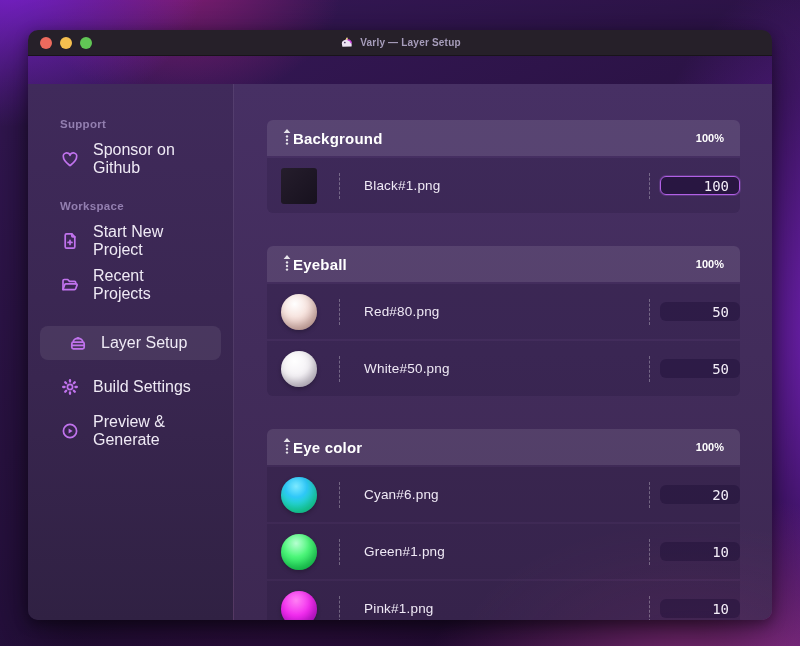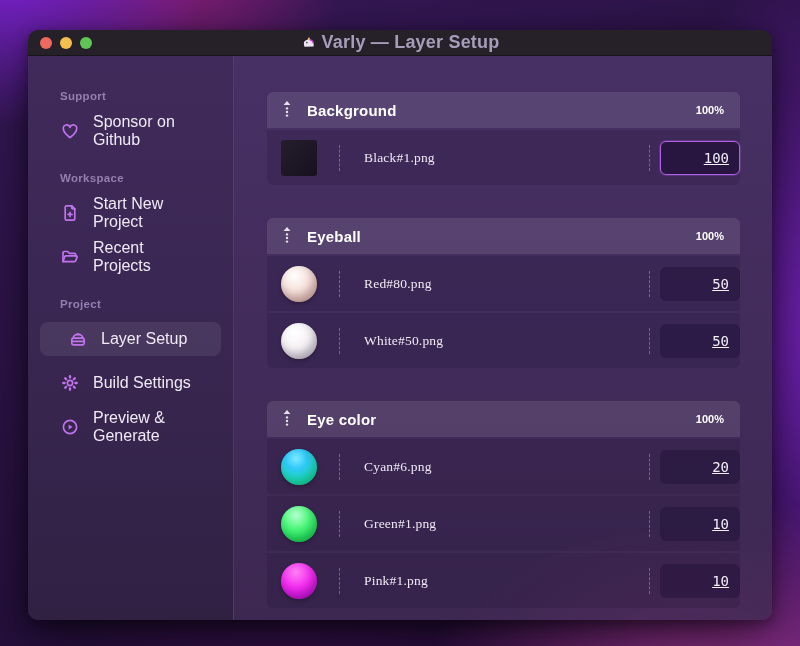--- a/index.html
+++ b/index.html
@@ -26,25 +26,25 @@
   
   .titlebar {
     position:relative; height:26px; flex:none; background:#262029;
     display:flex; align-items:center; justify-content:center;
     border-bottom:1px solid rgba(0,0,0,.35);
   }
   .traffic { position:absolute; left:12px; top:7px; display:flex; gap:8px; }
   .light { width:12px; height:12px; border-radius:50%; display:inline-block; cursor:default; }
   .titlebar-title {
     display:flex; align-items:center; gap:6px;
-    font-size:18px; font-weight:700; color:#a79dbb; letter-spacing:.2px;
+    font-size:10px; font-weight:700; color:#a79dbb; letter-spacing:.2px;
   }
 
   
-  .body { flex:1; display:flex; min-height:0; }
+  .body { flex:1; display:flex; min-height:0;margin-top:28px; }
   .sidebar {
     width:205px; flex:none; padding:34px 12px 0 12px;
     background:linear-gradient(180deg,#402a5b 0%,#392650 55%,#302143 100%);
   }
   .main {
     flex:1; min-width:0; position:relative;
     border-left:1px solid rgba(255,255,255,.07);
     background:
       radial-gradient(340px 200px at 85% 108%, rgba(205,60,160,.14), rgba(205,60,160,0) 70%),
       linear-gradient(180deg,#47306400 0,#47306400 100%),
@@ -65,21 +65,21 @@
     border-radius:8px; cursor:pointer; color:#efeaf5; font-size:16px;
   }
   .side-item.active { background:rgba(255,255,255,.08);padding-left:28px; }
   .side-icon { width:20px; height:20px; flex:none; display:flex; align-items:center; justify-content:center; }
   .side-icon svg { display:block; }
 
   
   .group { margin-bottom:33px; }
   .group-header {
     height:36px; background:rgba(255,255,255,.10); border-radius:6px 6px 0 0;
-    display:flex; align-items:center; padding:0 16px 0 14px; gap:14px;
+    display:flex; align-items:center; padding:0 16px 0 14px; 
   }
   .drag-handle { width:12px; height:20px; display:flex; align-items:center; cursor:grab; }
   .group-title { font-size:15px; font-weight:700; color:#ffffff; letter-spacing:.2px; }
   .group-weight { margin-left:auto; font-size:11px; font-weight:700; color:#ffffff; }
 
   .layer-row {
     height:55px; margin-top:2px; background:rgba(16,5,36,.14);
     display:flex; align-items:center; padding:0 0 0 14px;
   }
   .group .layer-row:last-child { border-radius:0 0 6px 6px; }
@@ -93,30 +93,30 @@
   .thumb-green-sphere { background:radial-gradient(circle at 42% 26%, #b6ffd1 0%, #4df77a 40%, #19e159 80%, #0fc94b 100%); }
   .thumb-pink-sphere  { background:radial-gradient(circle at 42% 26%, #ff80f4 0%, #f32cf0 45%, #ca0ee0 85%, #a90cc6 100%); }
 
   .vsep {
     width:0; height:26px; border-left:1px dashed rgba(255,255,255,.30); flex:none;
   }
   .sep-after-thumb { margin-left:22px; margin-right:24px; }
   .sep-before-input { margin-right:10px; }
 
   .layer-name {
-    font-family:Liberation Serif, serif;
+    font-family:Liberation Sans, sans-serif;
     font-size:13.5px; color:#efe9f5; letter-spacing:.2px;
   }
   .row-right { margin-left:auto; display:flex; align-items:center; }
 
   .num-input {
-    width:80px; height:34px; border-radius:6px; border:1.5px solid transparent;
+    width:80px; height:19px; border-radius:6px; border:1.5px solid transparent;
     background:rgba(24,8,48,.35); color:#f4eef8; outline:none;
     font-family:"DejaVu Sans Mono","Liberation Mono",monospace; font-size:14px;
-    text-align:right; padding-right:10px;text-decoration:underline;
+    text-align:right; padding-right:10px;
   }
   .num-input.focused {
     background:rgba(24,8,48,.55); border-color:#b160e5;
     box-shadow:0 0 0 1px rgba(177,96,229,.25);
   }
 
   .icon-stroke { stroke:#c173ee; fill:none; stroke-width:1.7; stroke-linecap:round; stroke-linejoin:round; }
 </style>
 </head>
 <body>
@@ -174,21 +174,20 @@
               <svg width="20" height="20" viewBox="0 0 20 20">
                   <path class="icon-stroke" d="M3 14.5 V5.8 a1.3 1.3 0 0 1 1.3 -1.3 h3.4 l1.8 1.8 h4.9 a1.3 1.3 0 0 1 1.3 1.3 v1"></path>
                   <path class="icon-stroke" d="M3 14.5 l1.7 -4.7 a1.4 1.4 0 0 1 1.3 -.9 h10.2 a.9 .9 0 0 1 .85 1.2 l-1.35 3.6 a1.4 1.4 0 0 1 -1.3 .9 H3 z"></path>
                 </svg>
             </span>
             <span>Recent Projects</span>
           </div>
         </div>
 
         <div class="side-section">
-          <div class="section-label">Project</div>
           <div class="side-item active">
             <span class="side-icon">
               <svg width="20" height="20" viewBox="0 0 20 20">
                   <path class="icon-stroke" d="M5.2 9.2 a4.8 3.9 0 0 1 9.6 0"></path>
                   <path class="icon-stroke" d="M9.2 5.6 a.8 .8 0 0 1 1.6 0"></path>
                   <rect class="icon-stroke" x="3.8" y="9.2" width="12.4" height="6.6" rx="1.6"></rect>
                   <path class="icon-stroke" d="M3.8 12.3 h12.4"></path>
                 </svg>
             </span>
             <span>Layer Setup</span>

